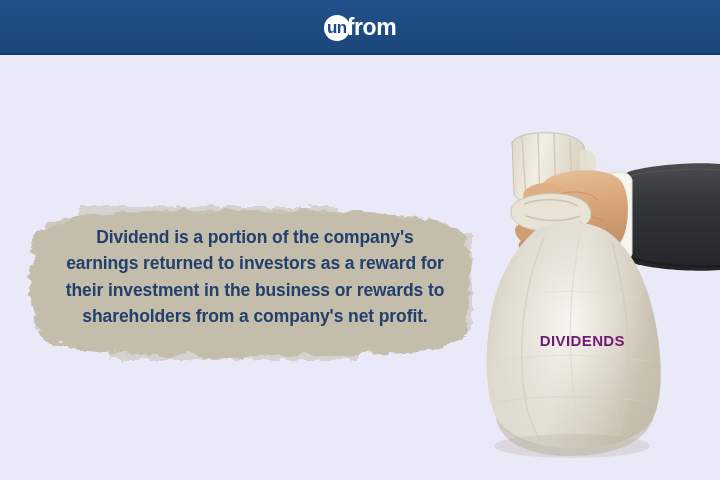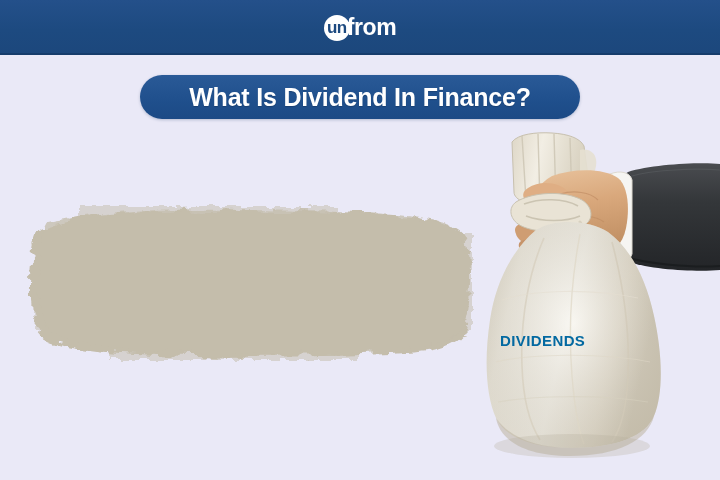--- a/index.html
+++ b/index.html
@@ -138,44 +138,41 @@
     position: absolute;
     left: 0; top: 0;
     width: 280px;
     height: 330px;
   }
   .bag-label {
     position: absolute;
     left: 60px;
     top: 202px;
     width: 125px;
-    text-align: left;
+    text-align: right;
     font-size: 15px;
     font-weight: bold;
-    color: #0369a1;
+    color: #701a75;
     letter-spacing: 0.4px;
   }
 </style>
 </head>
 <body>
 
 <div id="canvas">
 
   <div class="header-bar">
     <div class="logo">
       <span class="logo-mark">
         <span>un</span>
       </span>
       <span class="logo-text">from</span>
     </div>
   </div>
 
-  <div class="title-pill">
-    <span class="title-pill-text">What Is Dividend In Finance?</span>
-  </div>
 
   <div class="brush-wrap">
     <svg class="brush-svg" viewBox="0 0 462 170" preserveAspectRatio="none">
       <defs>
         <filter id="rough">
           <feTurbulence type="fractalNoise" baseFrequency="0.05 0.09" numOctaves="3" seed="7" result="noise"></feTurbulence>
           <feDisplacementMap in="SourceGraphic" in2="noise" scale="14" xChannelSelector="R" yChannelSelector="G"></feDisplacementMap>
         </filter>
         <filter id="rough2">
           <feTurbulence type="fractalNoise" baseFrequency="0.09 0.14" numOctaves="2" seed="3" result="n2"></feTurbulence>
@@ -195,20 +192,21 @@
                  C300,156 200,156 130,152 C80,149 40,143 30,132
                  C22,122 20,100 21,78 C22,50 24,30 30,24 Z" fill="#c4bdab"></path>
       </g>
       <g opacity="0.5" filter="url(#rough2)">
         <rect x="16" y="40" width="10" height="90" fill="#c4bdab"></rect>
         <rect x="440" y="36" width="14" height="96" fill="#c4bdab"></rect>
         <rect x="60" y="8" width="260" height="12" fill="#c4bdab"></rect>
         <rect x="90" y="150" width="250" height="12" fill="#c4bdab"></rect>
       </g>
     </svg>
+    <div class="body-copy">Dividend is a portion of the company's earnings returned to investors as a reward for their investment in the business or rewards to shareholders from a company's net profit.</div>
   </div>
 
   <div class="bag-scene">
     <svg class="bag-svg" viewBox="0 0 280 330" preserveAspectRatio="none">
       <defs>
         <linearGradient id="cloth" x1="0" y1="0" x2="1" y2="0.3">
           <stop offset="0%" stop-color="#d9d2c2"></stop>
           <stop offset="22%" stop-color="#efebe0"></stop>
           <stop offset="55%" stop-color="#f4f1e8"></stop>
           <stop offset="82%" stop-color="#e2dbcb"></stop>

